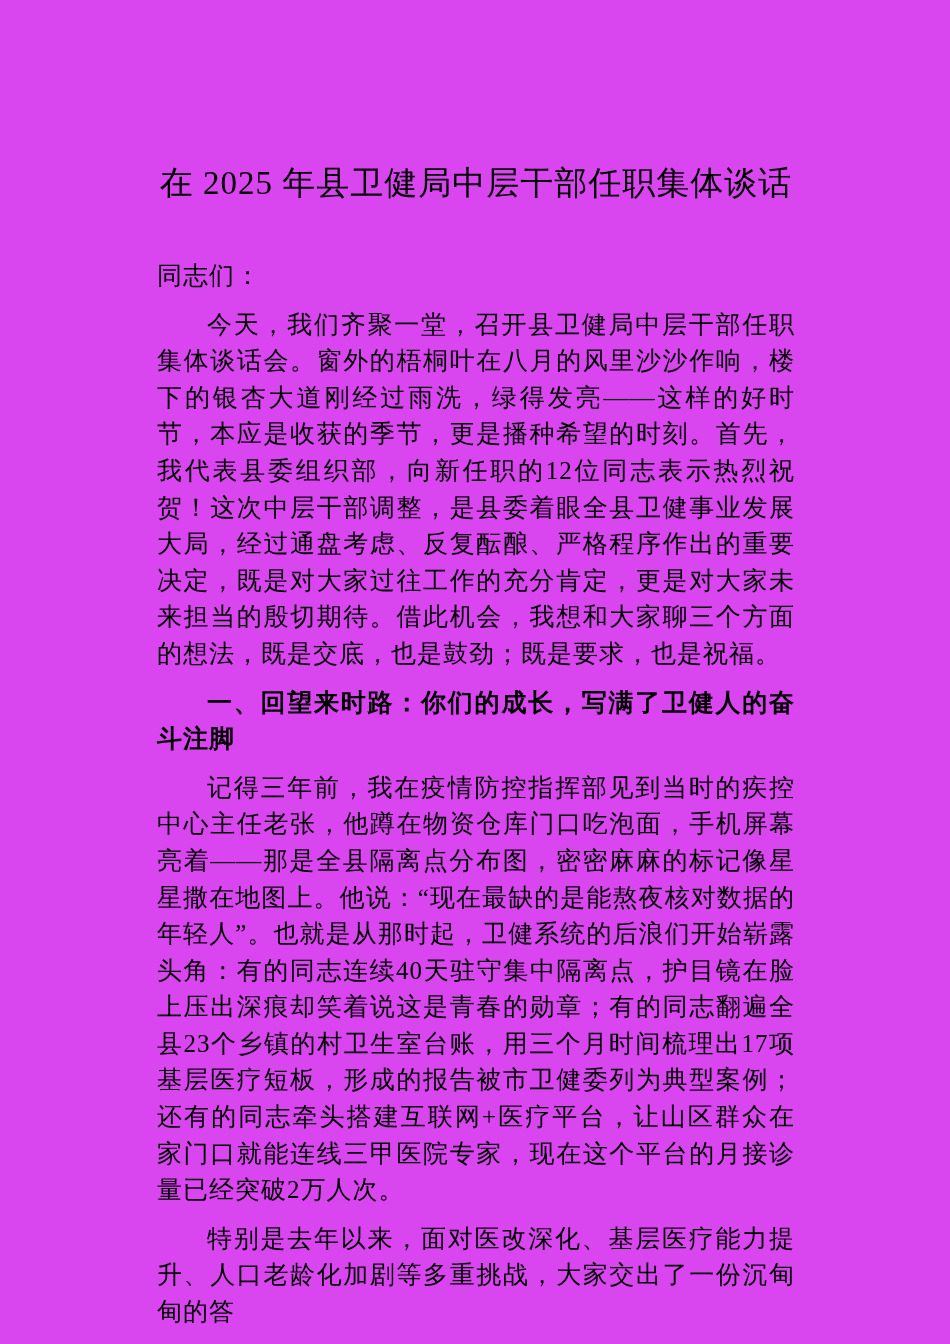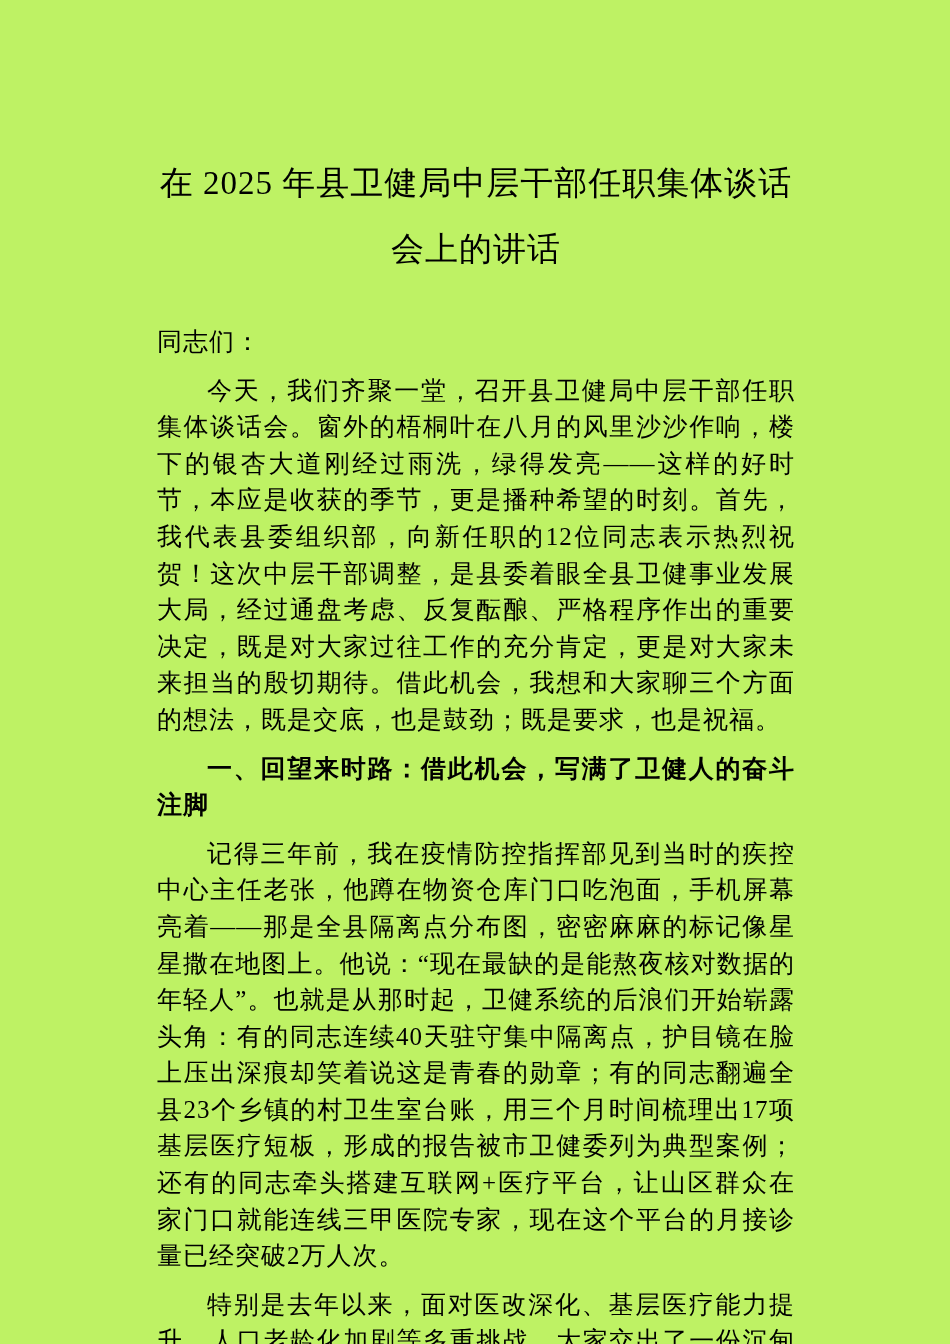--- a/index.html
+++ b/index.html
@@ -12,21 +12,21 @@
     height: 1344px;
     overflow: hidden;
     color: #000000;
     font-family: "Liberation Serif", "DejaVu Serif", serif;
   }
   .page {
     box-sizing: border-box;
     width: 950px;
     height: 1344px;
     padding: 150px 143px 0 145px;
-    background: #bef264;
+    background: #d946ef;
   }
   .title-block {
     margin-bottom: 42px;
   }
   .title-line {
     text-align: center;
     font-size: 33px;
     line-height: 66px;
     font-weight: 400;
     letter-spacing: 1px;
@@ -51,24 +51,23 @@
     font-weight: 700;
   }
 </style>
 </head>
 <body>
 
 <div class="page">
 
   <div class="title-block">
     <div class="title-line">在 2025 年县卫健局中层干部任职集体谈话</div>
-    <div class="title-line">会上的讲话</div>
   </div>
 
   <div class="body-text">
     <p class="para">同志们：</p>
     <p class="para indent">今天，我们齐聚一堂，召开县卫健局中层干部任职集体谈话会。窗外的梧桐叶在八月的风里沙沙作响，楼下的银杏大道刚经过雨洗，绿得发亮——这样的好时节，本应是收获的季节，更是播种希望的时刻。首先，我代表县委组织部，向新任职的12位同志表示热烈祝贺！这次中层干部调整，是县委着眼全县卫健事业发展大局，经过通盘考虑、反复酝酿、严格程序作出的重要决定，既是对大家过往工作的充分肯定，更是对大家未来担当的殷切期待。借此机会，我想和大家聊三个方面的想法，既是交底，也是鼓劲；既是要求，也是祝福。</p>
-    <p class="para indent bold">一、回望来时路：借此机会，写满了卫健人的奋斗注脚</p>
+    <p class="para indent bold">一、回望来时路：你们的成长，写满了卫健人的奋斗注脚</p>
     <p class="para indent">记得三年前，我在疫情防控指挥部见到当时的疾控中心主任老张，他蹲在物资仓库门口吃泡面，手机屏幕亮着——那是全县隔离点分布图，密密麻麻的标记像星星撒在地图上。他说：“现在最缺的是能熬夜核对数据的年轻人”。也就是从那时起，卫健系统的后浪们开始崭露头角：有的同志连续40天驻守集中隔离点，护目镜在脸上压出深痕却笑着说这是青春的勋章；有的同志翻遍全县23个乡镇的村卫生室台账，用三个月时间梳理出17项基层医疗短板，形成的报告被市卫健委列为典型案例；还有的同志牵头搭建互联网+医疗平台，让山区群众在家门口就能连线三甲医院专家，现在这个平台的月接诊量已经突破2万人次。</p>
     <p class="para indent">特别是去年以来，面对医改深化、基层医疗能力提升、人口老龄化加剧等多重挑战，大家交出了一份沉甸甸的答</p>
   </div>
 
 </div>
 
 </body></html>

